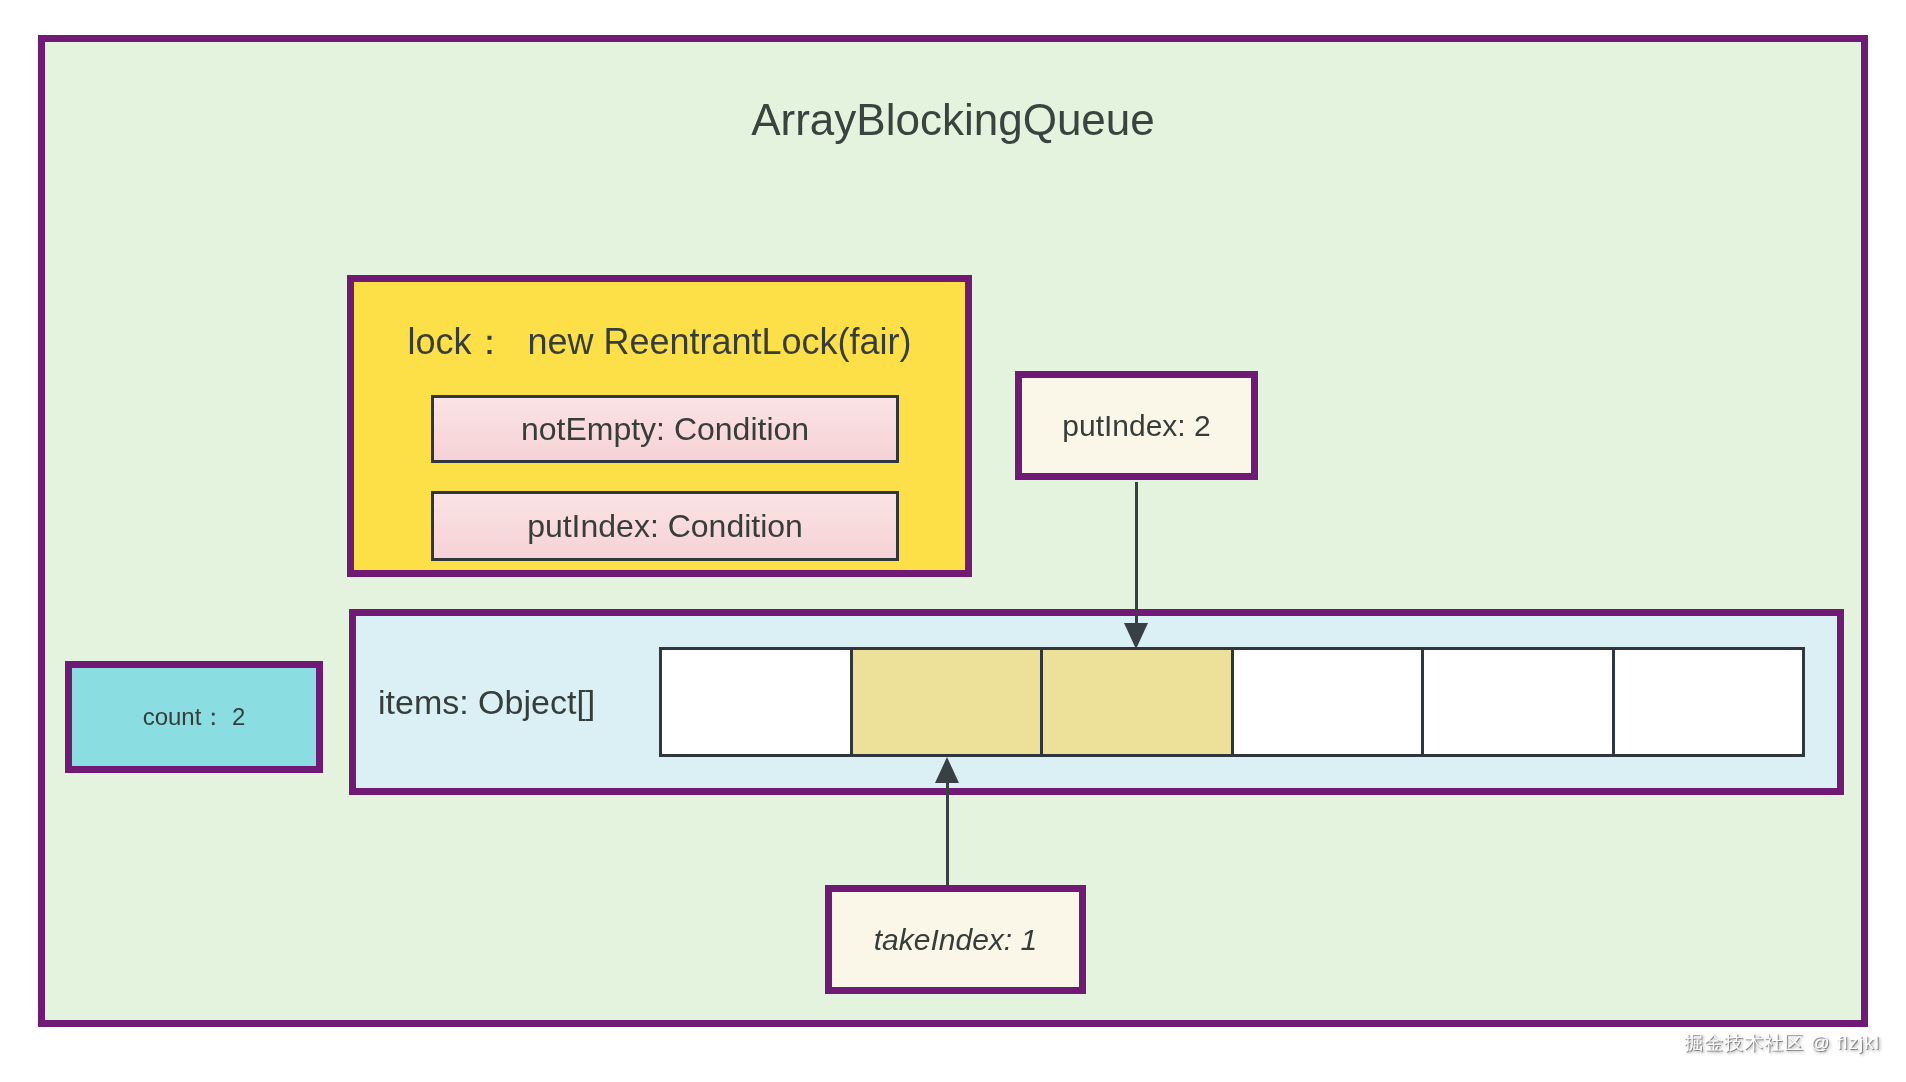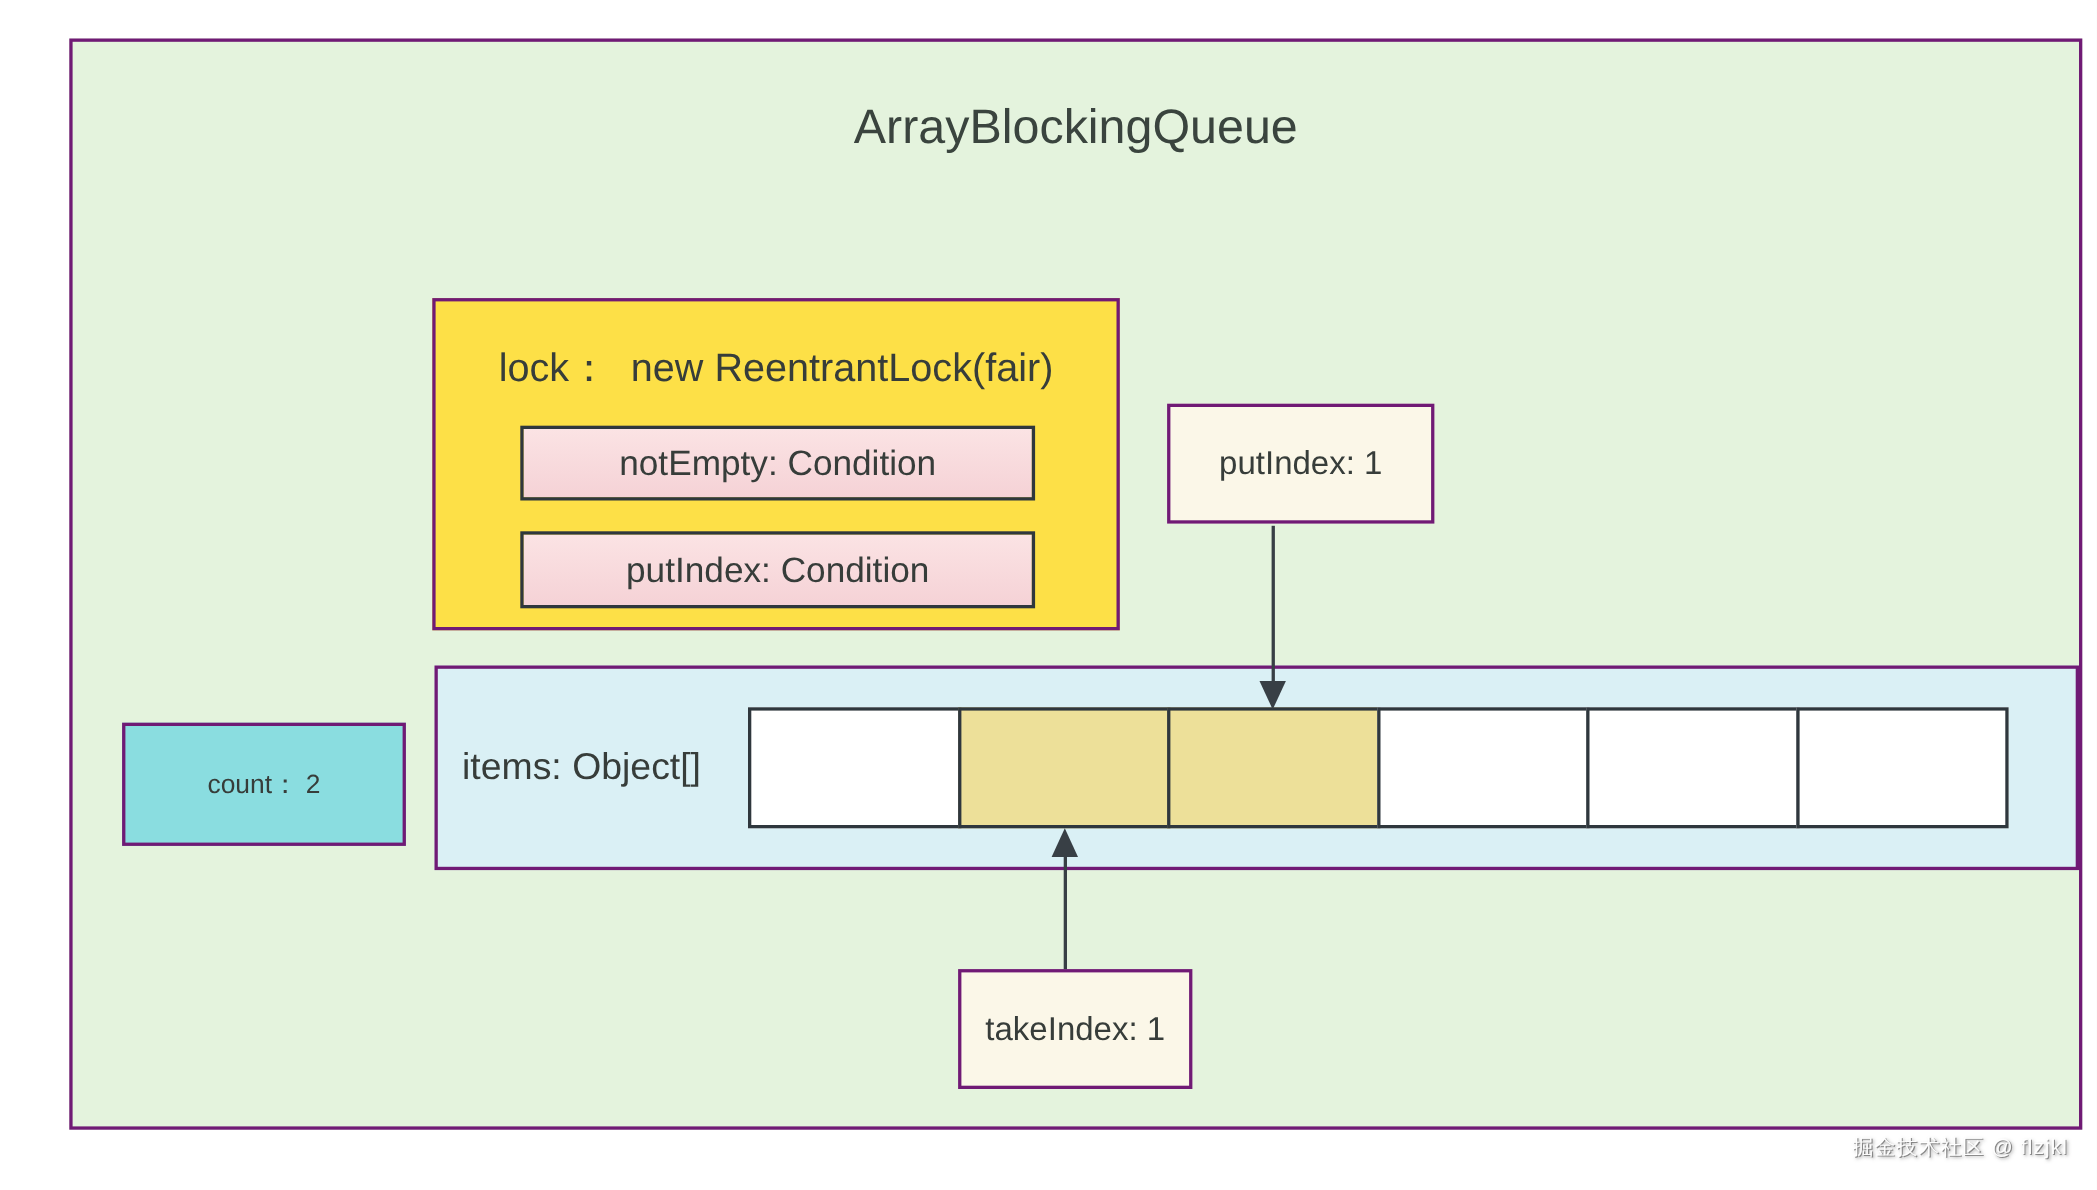--- a/index.html
+++ b/index.html
@@ -12,22 +12,21 @@
   .canvas {
     position: relative;
     width: 1906px;
     height: 1082px;
     background: #ffffff;
     overflow: hidden;
   }
   .box {
     position: absolute;
     box-sizing: border-box;
-    border: 3px solid #701a75;
-    margin-left: 25px;
+    border: 7px solid #701a75;
   }
   .label {
     white-space: pre;
     color: #373d3a;
   }
   
   .outer {
     left: 38px; top: 35px;
     width: 1830px; height: 992px;
     background: #e4f3dd;
@@ -69,21 +68,21 @@
   .cond-not-full  { top: 209px; height: 70px; }
   
   .pointer-box {
     background: #fbf7e8;
     display: flex;
     align-items: center;
     justify-content: center;
     font-size: 30px;
   }
   .put-box  { left: 1008px; top: 364px; width: 243px; height: 109px; }
-  .take-box { left: 818px;  top: 878px; width: 213px; height: 109px; }
+  .take-box { left: 818px;  top: 878px; width: 261px; height: 109px; font-style: italic; }
   
   .count-box {
     left: 58px; top: 654px;
     width: 258px; height: 112px;
     background: #8adde0;
     display: flex;
     align-items: center;
     justify-content: center;
     font-size: 24px;
   }
@@ -160,21 +159,21 @@
       <div class="lock-label label">lock：  new ReentrantLock(fair)</div>
       <div class="cond-box cond-not-empty">
         <span class="label">notEmpty: Condition</span>
       </div>
       <div class="cond-box cond-not-full">
         <span class="label">putIndex: Condition</span>
       </div>
     </div>
 
     <div class="box pointer-box put-box" style="left:970px;top:329px;">
-      <span class="label">putIndex: 1</span>
+      <span class="label">putIndex: 2</span>
     </div>
 
     <div class="box count-box" style="left:20px;top:619px;">
       <span class="label">count： 2</span>
     </div>
 
     <div class="box items-box" style="left:304px;top:567px;">
       <div class="items-label label">items: Object[]</div>
     </div>
 

